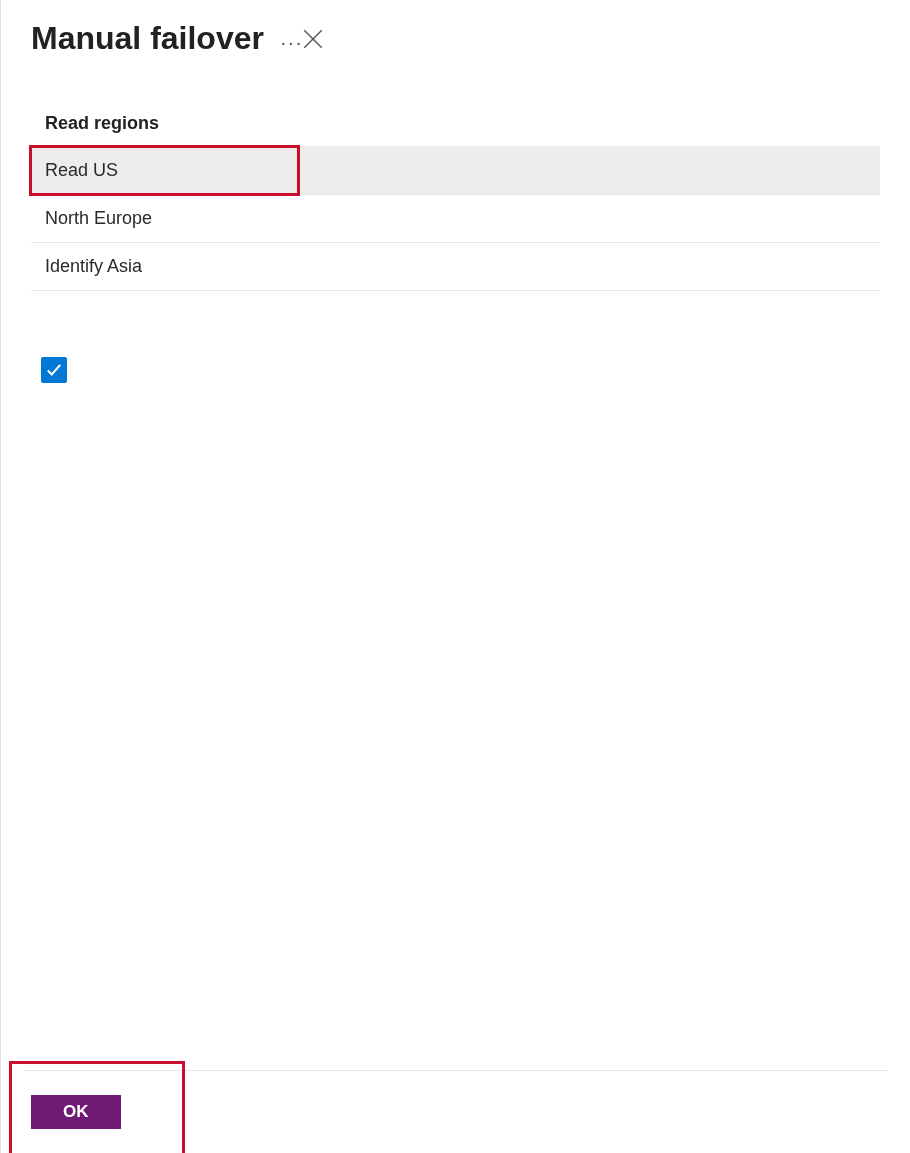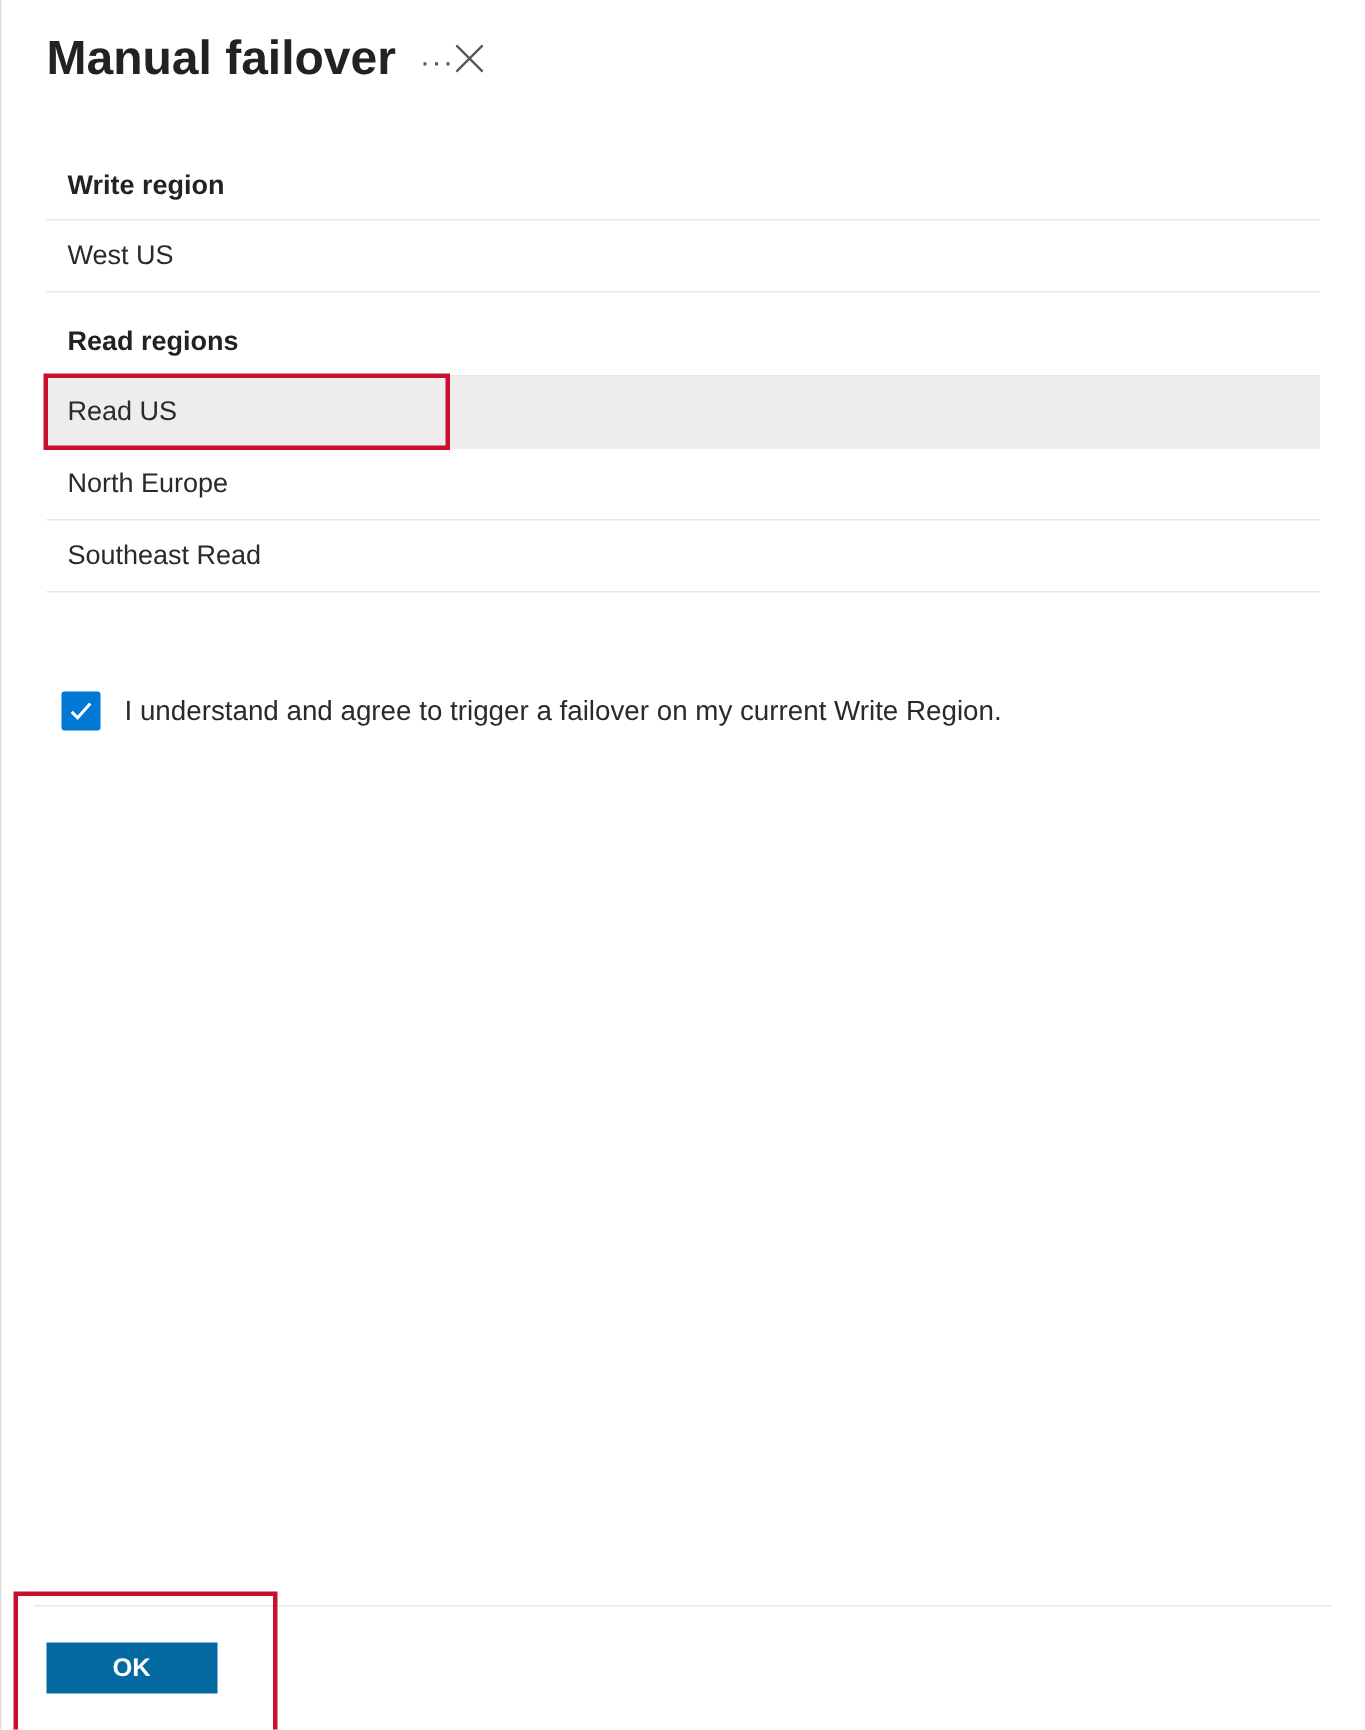--- a/index.html
+++ b/index.html
@@ -138,26 +138,26 @@
     .confirm-text {
       font-size: 18.5px;
       color: #2a2a2a;
     }
     .footer {
       border-top: 1px solid #e8e8e8;
       padding: 24px 8px 24px 8px;
       position: relative;
     }
     .ok-btn {
-      background: #0369a1;
+      background: #701a75;
       color: #ffffff;
       border: none;
       font-size: 17px;
       font-weight: 600;
-      padding: 7px 44px;
+      padding: 7px 32px;
       cursor: pointer;
       font-family: inherit;
     }
     .footer.highlight-red::after {
       left: -14px;
       top: -10px;
       bottom: -4px;
       width: 170px;
       height: auto;
     }
@@ -175,45 +175,40 @@
     <span class="close-btn">
       <svg viewBox="0 0 16 16">
         <line x1="1" y1="1" x2="15" y2="15" stroke="currentColor" stroke-width="1.2"></line>
         <line x1="15" y1="1" x2="1" y2="15" stroke="currentColor" stroke-width="1.2"></line>
       </svg>
     </span>
   </div>
 
   <div class="content">
 
-    <div class="section">
-      <div class="section-header">Write region</div>
-      <div class="region-row">West US</div>
-    </div>
 
     <div class="section">
       <div class="section-header">Read regions</div>
       <div class="region-row selectable selected highlight-red highlight-selected">
         <span>Read US</span>
       </div>
       <div class="region-row selectable">
         <span>North Europe</span>
       </div>
       <div class="region-row selectable">
-        <span>Southeast Read</span>
+        <span>Identify Asia</span>
       </div>
     </div>
 
     <div class="confirm-row">
       <div class="checkbox">
         <svg viewBox="0 0 16 16">
           <polyline points="2.5,8.5 6,12 13.5,3.5" fill="none" stroke="#ffffff" stroke-width="1.8"></polyline>
         </svg>
       </div>
-      <span class="confirm-text">I understand and agree to trigger a failover on my current Write Region.</span>
     </div>
   </div>
 
   <div class="footer highlight-red">
     <button class="ok-btn">OK</button>
   </div>
 
 </div>
 
 </body></html>

